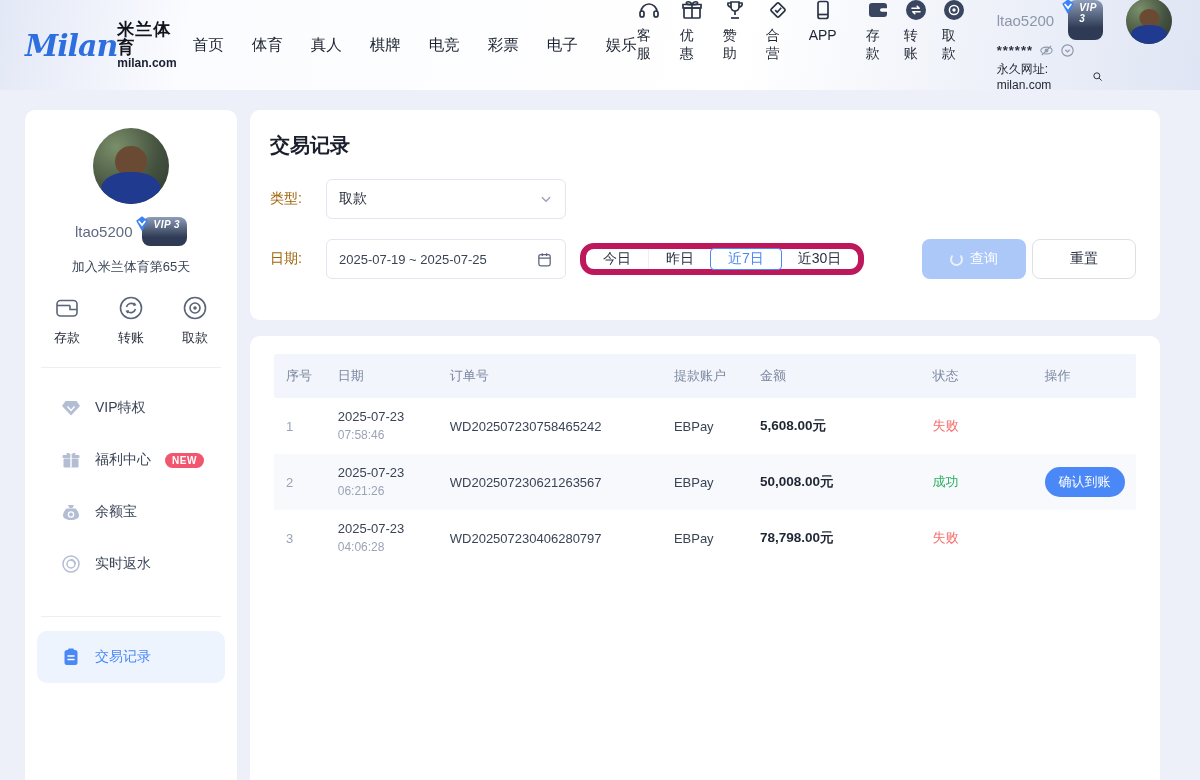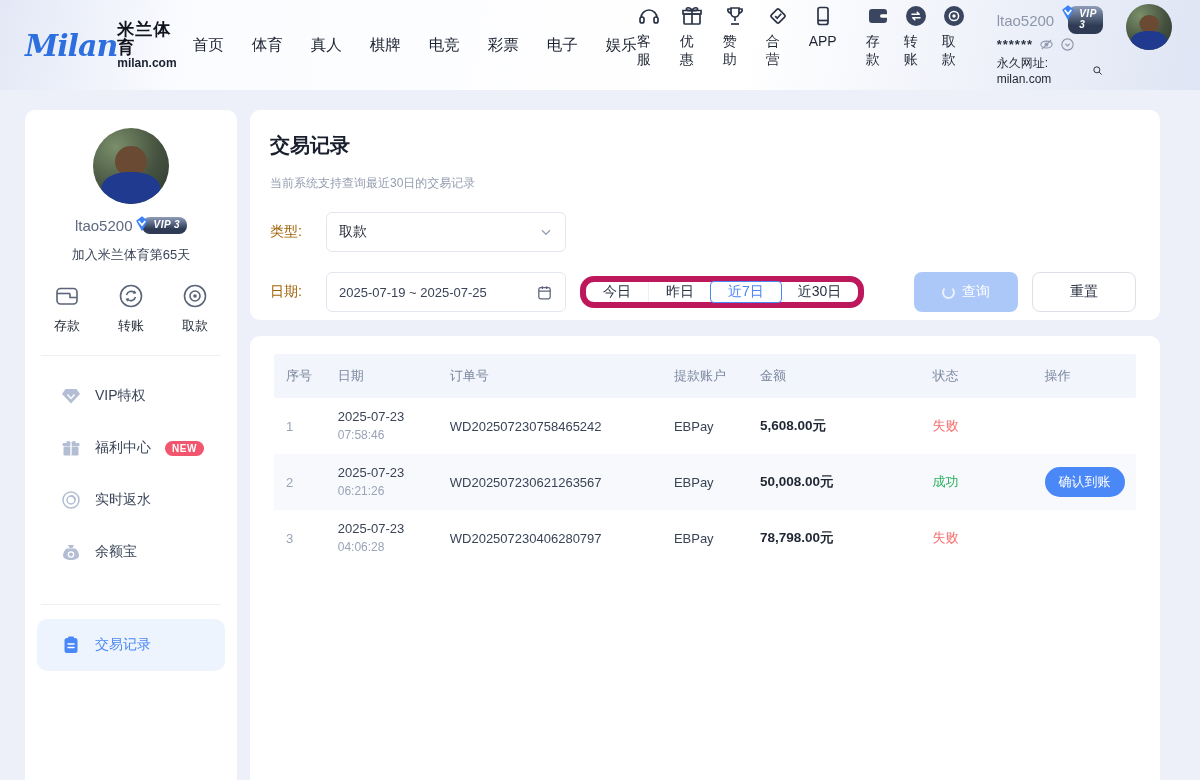--- a/index.html
+++ b/index.html
@@ -22,21 +22,21 @@
     font-size:14px; color:#1f2633; cursor:pointer; }
   .icon-item svg { width:24px; height:24px; }
   .icon-outline { color:#2a3347; }
   .icon-fill { color:#3a4660; }
   .wallet-group { display:flex; gap:14px; margin-left:10px; }
   .user-block { display:flex; flex-direction:column; gap:3px; margin-left:12px; padding-top:2px; }
   .user-name-row { display:flex; align-items:center; gap:4px; }
   .user-name { font-size:15px; color:#8d97ab; }
   .vip-badge { position:relative; display:inline-flex; align-items:center; margin-left:10px; }
   .vip-pill { background:linear-gradient(180deg,#8e9db9 0%,#2f3b54 70%); color:#fff;
-    font-size:10px; font-weight:bold; font-style:italic; padding:2px 7px 4px 11px;
+    font-size:10px; font-weight:bold; font-style:italic; padding:2px 7px 16px 11px;
     border-radius:8px; letter-spacing:.5px; }
   .vip-diamond { position:absolute; left:-9px; top:-2px; width:18px; height:18px; }
   .balance-row { display:flex; align-items:center; gap:6px; }
   .masked { font-size:13px; font-weight:bold; color:#2a3242; letter-spacing:1px; }
   .balance-row svg { width:15px; height:15px; color:#8d97ab; cursor:pointer; }
   .site-row { display:flex; align-items:center; gap:3px; font-size:12px; color:#1d2430; }
   .site-row svg { width:13px; height:13px; color:#1d2430; }
   .nav-avatar { width:46px; height:46px; border-radius:50%; overflow:hidden; flex:none;
     margin-left:4px; cursor:pointer; }
 
@@ -83,21 +83,21 @@
   .select-box .grow, .date-box .grow { flex:1; }
   .select-box svg { width:14px; height:14px; color:#9aa3b8; }
   .date-box { font-size:13px; color:#3a4456; }
   .date-box svg { width:17px; height:17px; color:#5b6579; }
   .quick-group { display:flex; height:32px; border:6px solid #be185d; border-radius:14px; margin-left:14px; background:#fff; }
   .quick-btn { display:flex; align-items:center; padding:0 17px; font-size:14px; color:#2a3242;
     cursor:pointer; border-left:1px solid #eceff5; white-space:nowrap; }
   .quick-btn:first-child { border-left:none; }
   .quick-btn.active { border:1px solid #4a87f7; color:#4a87f7; border-radius:4px; margin:-1px; background:#fff; position:relative; z-index:1; }
   .quick-btn.active + .quick-btn { border-left:none; }
-  .filter-actions { margin-left:auto; display:flex; gap:14px; }
+  .filter-actions { margin-left:auto; display:flex; gap:6px; }
   .btn { height:40px; width:104px; border-radius:8px; font-size:14px; display:flex;
     align-items:center; justify-content:center; gap:7px; cursor:pointer; border:none; }
   .btn-search { background:#abc8f8; color:#fff; }
   .btn-reset { background:#fff; border:1px solid #dcdfe6; color:#2a3242; }
   .spinner { width:13px; height:13px; border-radius:50%; border:2px solid rgba(255,255,255,.75);
     border-top-color:transparent; animation:spin 1s linear infinite; }
   @keyframes spin { to { transform:rotate(360deg); } }
 
   
   .table-card { padding:18px 24px; height:800px; }
@@ -309,34 +309,34 @@
         <svg viewBox="0 0 20 20">
             <rect x="2.5" y="8.5" width="15" height="9" rx="1.2" fill="currentColor"></rect>
             <rect x="1.5" y="5" width="17" height="3" rx="1" fill="currentColor"></rect>
             <path d="M10 5v12.5" stroke="#fff" stroke-width="1.4"></path>
             <path d="M10 5C8 1.8 4.5 2.8 5.5 4.4 6.2 5.5 8.4 5 10 5zm0 0c2-3.2 5.5-2.2 4.5-.6C13.8 5.5 11.6 5 10 5z" fill="currentColor"></path>
           </svg>
         <span>福利中心</span>
         <span class="new-badge">NEW</span>
       </div>
       <div class="side-item">
+        <svg viewBox="0 0 20 20">
+            <path d="M7 3h6l-1.5 3h-3z" fill="currentColor"></path>
+            <path d="M5.5 6.5h9C16.5 8.5 18 11 18 13.5c0 2.8-3.6 4.5-8 4.5s-8-1.7-8-4.5C2 11 3.5 8.5 5.5 6.5z" fill="currentColor"></path>
+            <circle cx="10" cy="12.5" r="2.6" fill="none" stroke="#fff" stroke-width="1.3"></circle>
+          </svg>
+        <span>余额宝</span>
+      </div>
+      <div class="side-item">
         <svg viewBox="0 0 20 20" fill="none" stroke="currentColor" stroke-width="1.5">
             <circle cx="10" cy="10" r="8"></circle>
             <circle cx="10" cy="10" r="4"></circle>
             <path d="M10 6a4 4 0 0 1 4 4" stroke-width="2"></path>
           </svg>
         <span>实时返水</span>
-      </div>
-      <div class="side-item">
-        <svg viewBox="0 0 20 20">
-            <path d="M7 3h6l-1.5 3h-3z" fill="currentColor"></path>
-            <path d="M5.5 6.5h9C16.5 8.5 18 11 18 13.5c0 2.8-3.6 4.5-8 4.5s-8-1.7-8-4.5C2 11 3.5 8.5 5.5 6.5z" fill="currentColor"></path>
-            <circle cx="10" cy="12.5" r="2.6" fill="none" stroke="#fff" stroke-width="1.3"></circle>
-          </svg>
-        <span>余额宝</span>
       </div>
     </div>
 
     <div class="side-divider"></div>
 
     <div class="side-menu">
       <div class="side-item active">
         <svg viewBox="0 0 20 20">
             <rect x="3.5" y="3" width="13" height="15" rx="2.5" fill="currentColor"></rect>
             <rect x="7" y="1.5" width="6" height="3" rx="1.2" fill="currentColor"></rect>
@@ -348,21 +348,20 @@
         
         
       </div>
     </div>
   </aside>
 
   <main class="main">
 
     <section class="card filter-card">
       <h1 class="page-title">交易记录</h1>
-      <p class="page-sub">当前系统支持查询最近30日的交易记录</p>
 
       <div class="filter-row">
         <span class="filter-label">类型:</span>
         <div class="select-box">
           <span class="grow">取款</span>
           <svg viewBox="0 0 24 24" fill="none" stroke="currentColor" stroke-width="2.4">
               <path d="M5 9l7 7 7-7"></path>
             </svg>
         </div>
       </div>

